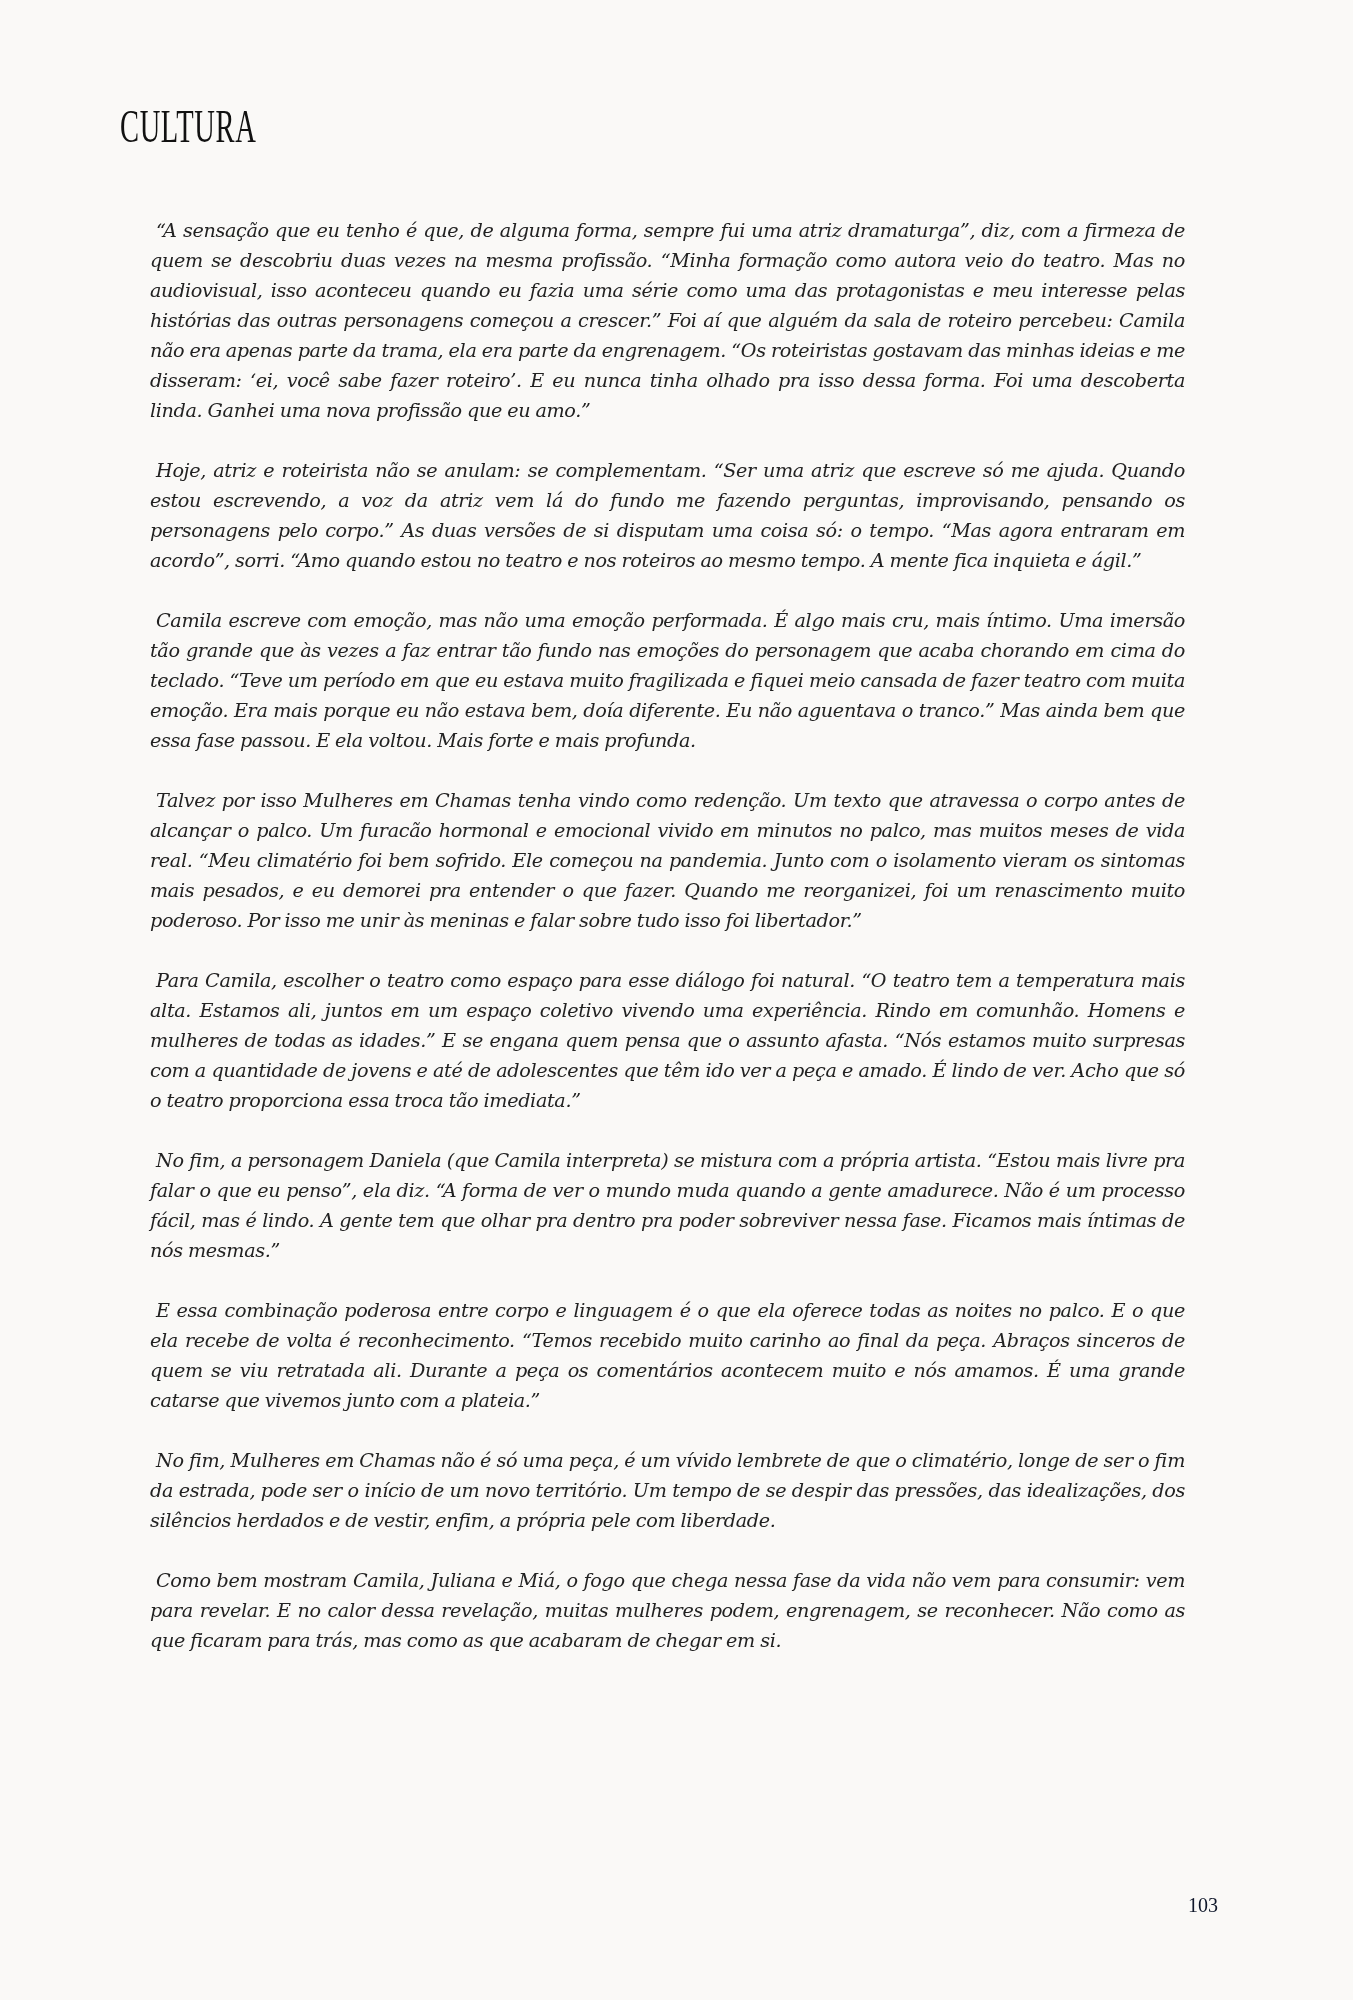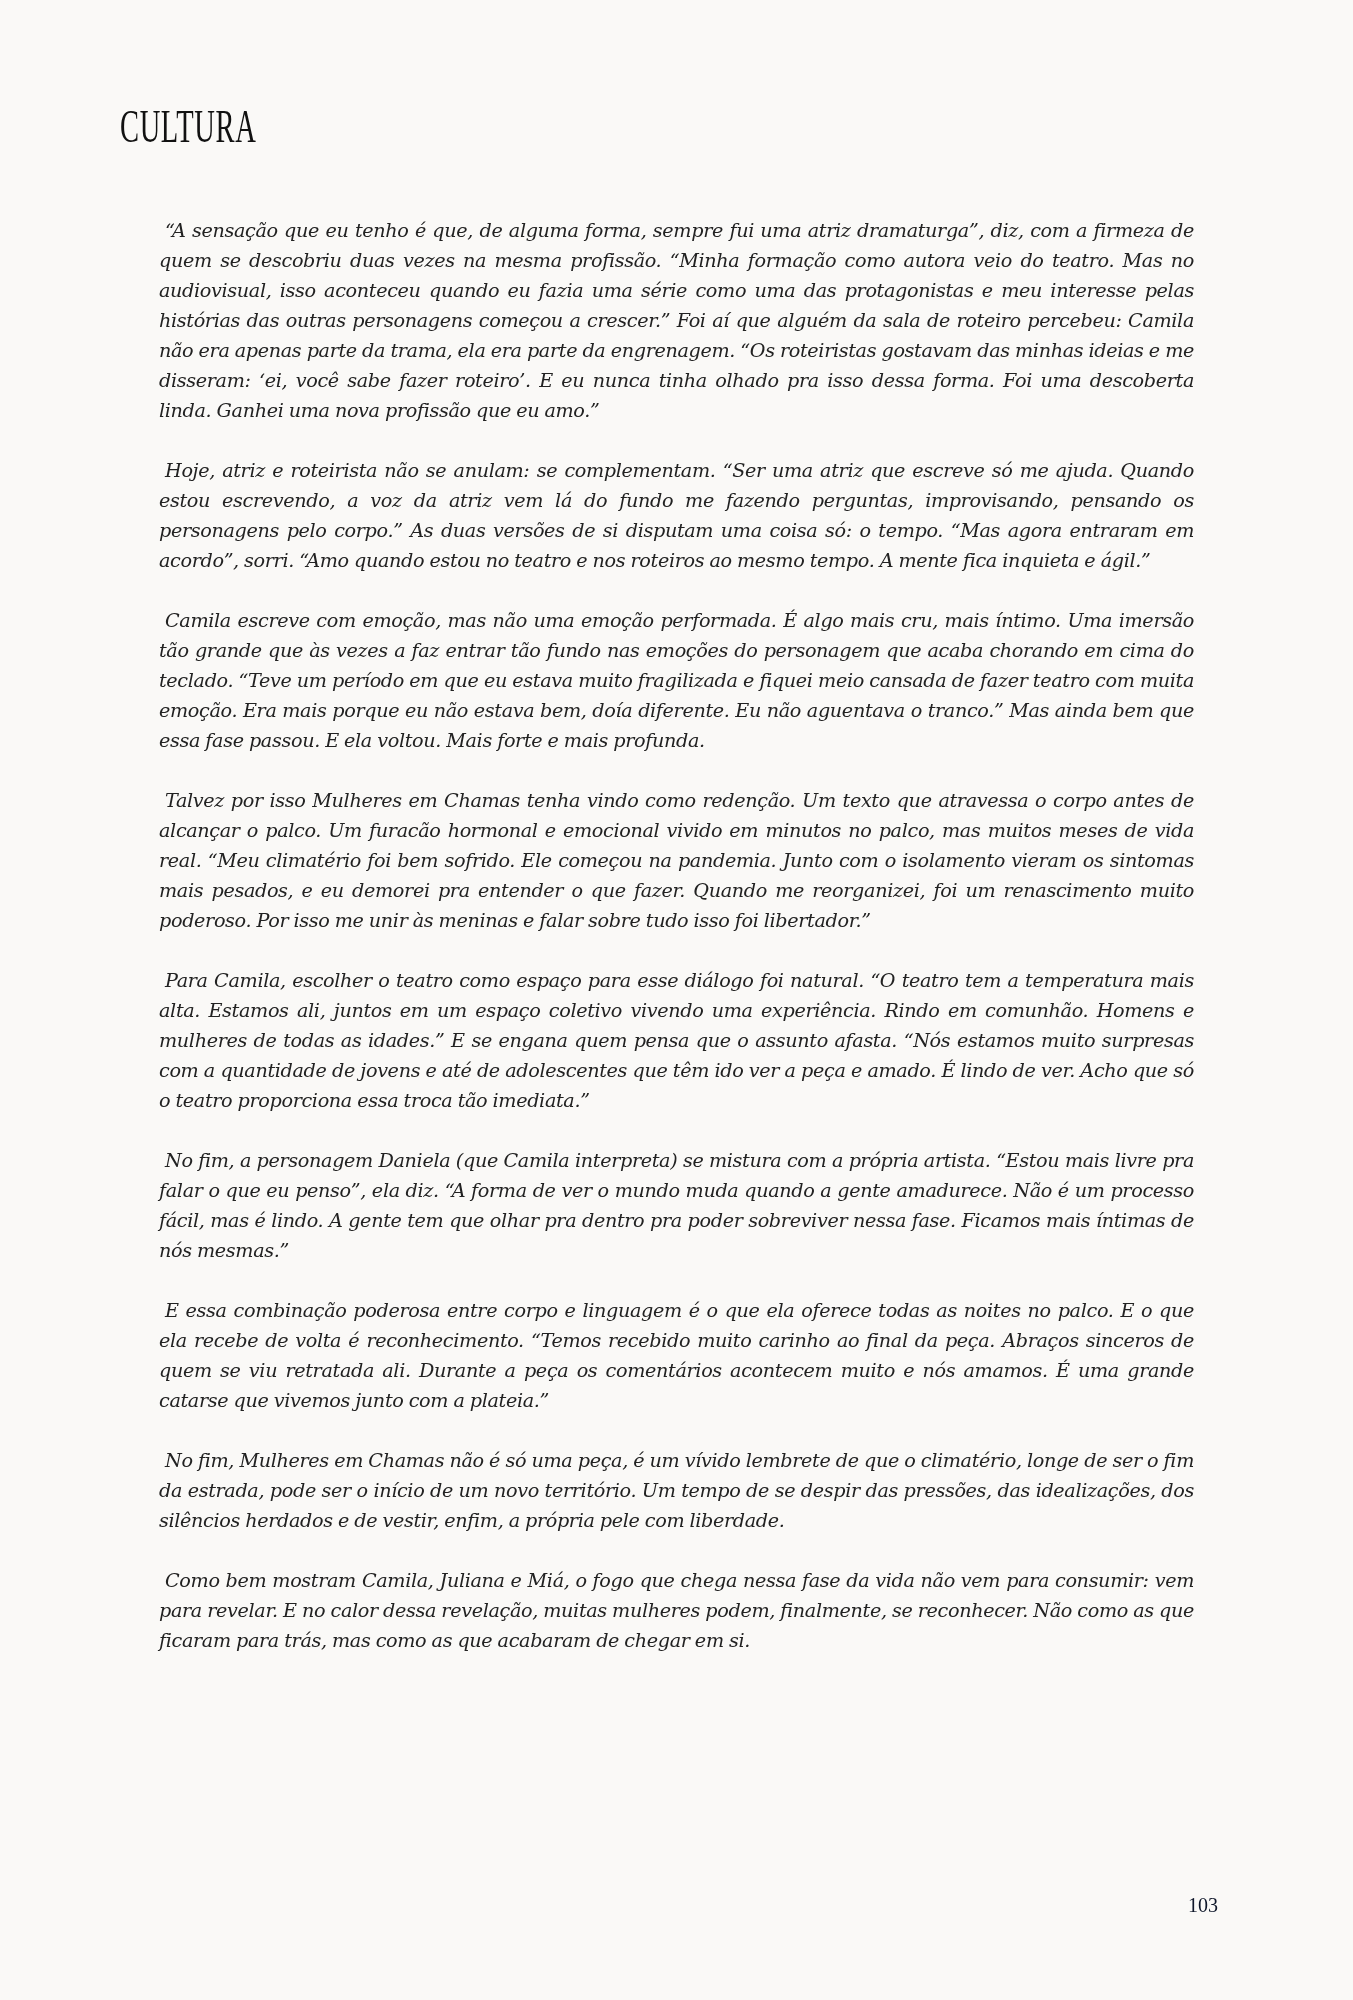--- a/index.html
+++ b/index.html
@@ -23,21 +23,21 @@
       font-weight: normal;
       font-size: 46px;
       line-height: 1;
       letter-spacing: 1px;
       transform: scaleX(0.62);
       transform-origin: left top;
       color: #111;
     }
     .article {
       position: absolute;
-      left: 159px;
+      left: 150px;
       top: 216px;
       width: 1035px;
     }
     .article p {
       margin: 0 0 30px 0;
       font-family: "DejaVu Serif", "Liberation Serif", serif;
       font-style: italic;
       font-size: 19.2px;
       line-height: 30px;
       text-align: justify;
@@ -62,16 +62,16 @@
 
 <div class="article">
   <p>“A sensação que eu tenho é que, de alguma forma, sempre fui uma atriz dramaturga”, diz, com a firmeza de quem se descobriu duas vezes na mesma profissão. “Minha formação como autora veio do teatro. Mas no audiovisual, isso aconteceu quando eu fazia uma série como uma das protagonistas e meu interesse pelas histórias das outras personagens começou a crescer.” Foi aí que alguém da sala de roteiro percebeu: Camila não era apenas parte da trama, ela era parte da engrenagem. “Os roteiristas gostavam das minhas ideias e me disseram: ‘ei, você sabe fazer roteiro’. E eu nunca tinha olhado pra isso dessa forma. Foi uma descoberta linda. Ganhei uma nova profissão que eu amo.”</p>
   <p>Hoje, atriz e roteirista não se anulam: se complementam. “Ser uma atriz que escreve só me ajuda. Quando estou escrevendo, a voz da atriz vem lá do fundo me fazendo perguntas, improvisando, pensando os personagens pelo corpo.” As duas versões de si disputam uma coisa só: o tempo. “Mas agora entraram em acordo”, sorri. “Amo quando estou no teatro e nos roteiros ao mesmo tempo. A mente fica inquieta e ágil.”</p>
   <p>Camila escreve com emoção, mas não uma emoção performada. É algo mais cru, mais íntimo. Uma imersão tão grande que às vezes a faz entrar tão fundo nas emoções do personagem que acaba chorando em cima do teclado. “Teve um período em que eu estava muito fragilizada e fiquei meio cansada de fazer teatro com muita emoção. Era mais porque eu não estava bem, doía diferente. Eu não aguentava o tranco.” Mas ainda bem que essa fase passou. E ela voltou. Mais forte e mais profunda.</p>
   <p>Talvez por isso Mulheres em Chamas tenha vindo como redenção. Um texto que atravessa o corpo antes de alcançar o palco. Um furacão hormonal e emocional vivido em minutos no palco, mas muitos meses de vida real. “Meu climatério foi bem sofrido. Ele começou na pandemia. Junto com o isolamento vieram os sintomas mais pesados, e eu demorei pra entender o que fazer. Quando me reorganizei, foi um renascimento muito poderoso. Por isso me unir às meninas e falar sobre tudo isso foi libertador.”</p>
   <p>Para Camila, escolher o teatro como espaço para esse diálogo foi natural. “O teatro tem a temperatura mais alta. Estamos ali, juntos em um espaço coletivo vivendo uma experiência. Rindo em comunhão. Homens e mulheres de todas as idades.” E se engana quem pensa que o assunto afasta. “Nós estamos muito surpresas com a quantidade de jovens e até de adolescentes que têm ido ver a peça e amado. É lindo de ver. Acho que só o teatro proporciona essa troca tão imediata.”</p>
   <p>No fim, a personagem Daniela (que Camila interpreta) se mistura com a própria artista. “Estou mais livre pra falar o que eu penso”, ela diz. “A forma de ver o mundo muda quando a gente amadurece. Não é um processo fácil, mas é lindo. A gente tem que olhar pra dentro pra poder sobreviver nessa fase. Ficamos mais íntimas de nós mesmas.”</p>
   <p>E essa combinação poderosa entre corpo e linguagem é o que ela oferece todas as noites no palco. E o que ela recebe de volta é reconhecimento. “Temos recebido muito carinho ao final da peça. Abraços sinceros de quem se viu retratada ali. Durante a peça os comentários acontecem muito e nós amamos. É uma grande catarse que vivemos junto com a plateia.”</p>
   <p>No fim, Mulheres em Chamas não é só uma peça, é um vívido lembrete de que o climatério, longe de ser o fim da estrada, pode ser o início de um novo território. Um tempo de se despir das pressões, das idealizações, dos silêncios herdados e de vestir, enfim, a própria pele com liberdade.</p>
-  <p>Como bem mostram Camila, Juliana e Miá, o fogo que chega nessa fase da vida não vem para consumir: vem para revelar. E no calor dessa revelação, muitas mulheres podem, finalmente, se reconhecer. Não como as que ficaram para trás, mas como as que acabaram de chegar em si.</p>
+  <p>Como bem mostram Camila, Juliana e Miá, o fogo que chega nessa fase da vida não vem para consumir: vem para revelar. E no calor dessa revelação, muitas mulheres podem, engrenagem, se reconhecer. Não como as que ficaram para trás, mas como as que acabaram de chegar em si.</p>
 </div>
 
 <div class="page-number">103</div>
 
 </body></html>

